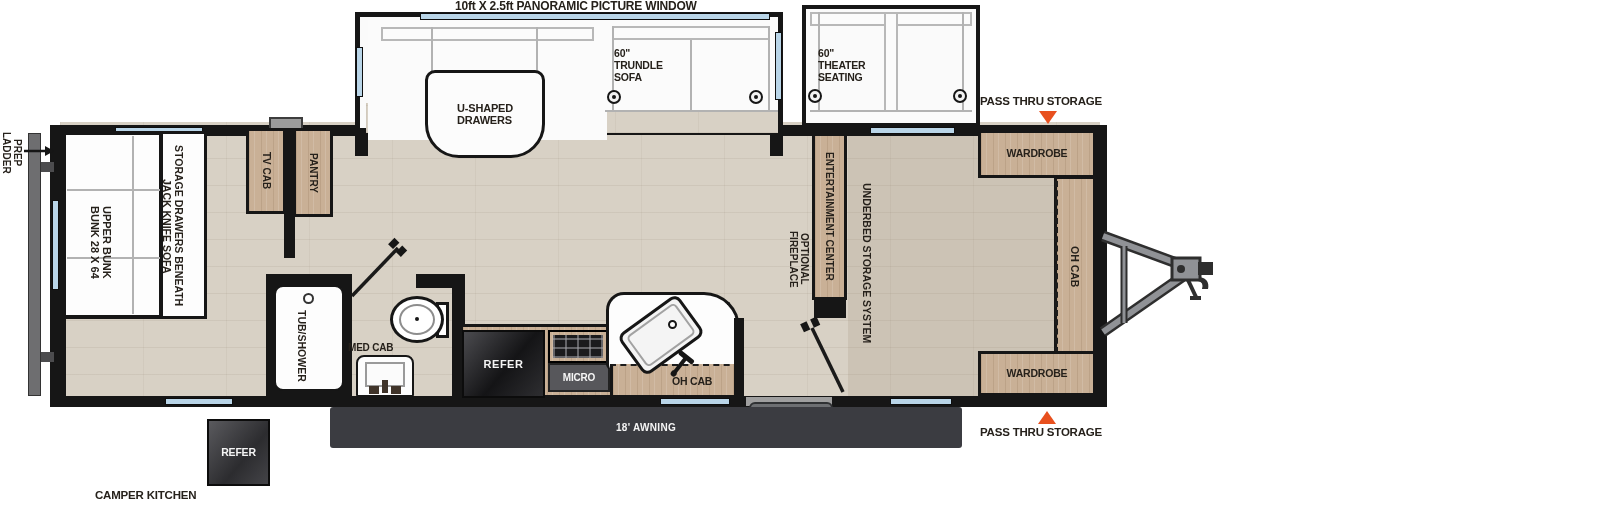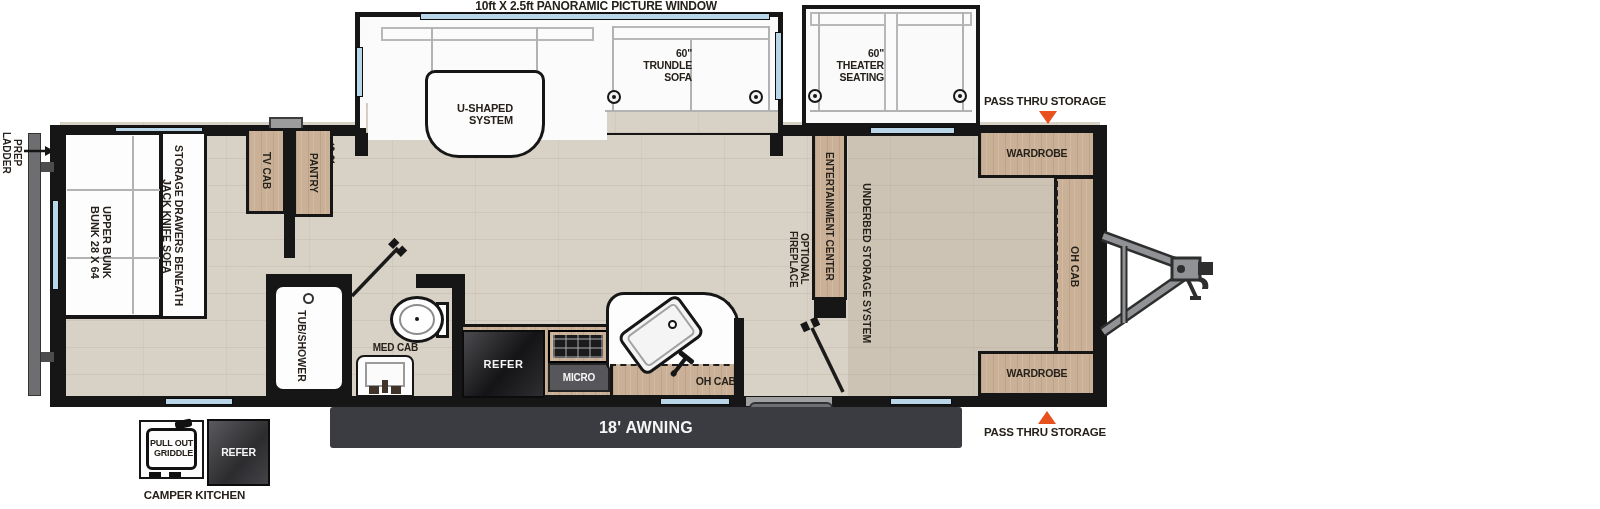--- a/index.html
+++ b/index.html
@@ -22,21 +22,21 @@
     display:flex;align-items:center;justify-content:center;}
   
   .wht{position:absolute;box-sizing:border-box;background:#fdfdfd;border:3px solid #161616;
     display:flex;align-items:center;justify-content:center;}
   .cushline{position:absolute;background:#b2b2b2;}
   .cushbox{position:absolute;box-sizing:border-box;border:2px solid #b8b8b8;background:#fbfbfb;}
   .spk{position:absolute;width:14px;height:14px;border:2.5px solid #161616;border-radius:50%;
     background:#f2f2f2;box-sizing:border-box;}
   .spk::after{content:"";position:absolute;left:2.5px;top:2.5px;width:4px;height:4px;border-radius:50%;background:#161616;}
   
-  .lb{position:absolute;font-weight:700;color:#26211b;text-align:right;white-space:pre-line;
+  .lb{position:absolute;font-weight:700;color:#26211b;text-align:left;white-space:pre-line;
       line-height:1.12;letter-spacing:-0.2px;}
   .lb-w{color:#f5f5f5;}
   .vt{writing-mode:vertical-lr;text-orientation:mixed;white-space:pre-line;text-align:center;
       font-weight:700;color:#26211b;line-height:1.15;letter-spacing:0;}
   .vt-rl{writing-mode:vertical-rl;}
   .flexc{display:flex;align-items:center;justify-content:center;}
   
   .dark{position:absolute;box-sizing:border-box;border:2px solid #0c0c0c;
     background:linear-gradient(130deg,#4b4b4f 0%,#141416 55%,#2e2e31 100%);
     display:flex;align-items:center;justify-content:center;}
@@ -60,21 +60,21 @@
   <div class="wall" style="left:355px;top:128px;width:13px;height:28px;"></div>
   <div class="wall" style="left:770px;top:128px;width:13px;height:28px;"></div>
   <div class="floor" style="left:366px;top:103px;width:412px;height:30px;"></div>
 
   <div class="abs" style="left:368px;top:20px;width:239px;height:120px;background:#fbfbfb;"></div>
   <div class="cushbox" style="left:381px;top:27px;width:213px;height:14px;"></div>
   <div class="cushline" style="left:431px;top:27px;width:2px;height:110px;"></div>
   <div class="cushline" style="left:536px;top:27px;width:2px;height:110px;"></div>
   <div class="wht" style="left:425px;top:70px;width:120px;height:88px;border-radius:10px 10px 34px 34px;background:#fcfcfc;">
     <div class="lb" style="position:static;font-size:11px;">U-SHAPED
-SYSTEM</div>
+DRAWERS</div>
   </div>
 
   <div class="abs" style="left:605px;top:20px;width:173px;height:92px;background:#fbfbfb;"></div>
   <div class="cushbox" style="left:612px;top:26px;width:158px;height:14px;"></div>
   <div class="cushline" style="left:612px;top:26px;width:2px;height:84px;"></div>
   <div class="cushline" style="left:768px;top:26px;width:2px;height:84px;"></div>
   <div class="cushline" style="left:690px;top:40px;width:2px;height:70px;"></div>
   <div class="cushline" style="left:605px;top:110px;width:173px;height:2px;"></div>
   <div class="spk" style="left:607px;top:90px;"></div>
   <div class="spk" style="left:749px;top:90px;"></div>
@@ -203,32 +203,23 @@
     <div class="lb" style="position:static;font-size:10.5px;">WARDROBE</div>
   </div>
 
   <div class="abs" style="left:28px;top:133px;width:13px;height:263px;background:#6e6e70;border:1px solid #333;box-sizing:border-box;"></div>
   <div class="abs" style="left:41px;top:162px;width:13px;height:10px;background:#4c4c4e;"></div>
   <div class="abs" style="left:41px;top:352px;width:13px;height:10px;background:#4c4c4e;"></div>
   <div class="vt" style="position:absolute;left:0px;top:122px;width:24px;height:62px;font-size:10px;">LADDER
 PREP</div>
 
   <div class="abs flexc" style="left:330px;top:407px;width:632px;height:41px;background:#3b3c41;border-radius:3px;">
-    <div class="lb lb-w" style="position:static;font-size:16px;letter-spacing:0.3px;">18' AWNING</div>
-  </div>
-
-  <div class="wht" style="left:139px;top:420px;width:65px;height:59px;border-width:2.5px;">
-    <div class="abs" style="left:5px;top:6px;width:51px;height:42px;border:3px solid #111;border-radius:6px;box-sizing:border-box;display:flex;align-items:center;justify-content:center;">
-      <div class="lb" style="position:static;font-size:9px;line-height:1.1;">PULL OUT
-GRIDDLE</div>
-    </div>
-    <div class="abs" style="left:34px;top:-2px;width:17px;height:8px;background:#111;border-radius:3px;transform:rotate(-12deg);"></div>
-    <div class="abs" style="left:8px;top:50px;width:12px;height:5px;background:#111;"></div>
-    <div class="abs" style="left:28px;top:50px;width:12px;height:5px;background:#111;"></div>
-  </div>
+    <div class="lb lb-w" style="position:static;font-size:10px;letter-spacing:0.3px;">18' AWNING</div>
+  </div>
+
   <div class="dark" style="left:207px;top:419px;width:63px;height:67px;background:linear-gradient(130deg,#5a5a5e,#2c2c2f 60%,#444448);">
     <div class="lb lb-w" style="position:static;font-size:10.5px;">REFER</div>
   </div>
   <div class="lb" style="left:95px;top:489px;width:150px;font-size:11.5px;">CAMPER KITCHEN</div>
 
   <svg class="ovl" viewBox="0 0 1600 509">
 
     <g>
       <line x1="1103" y1="236" x2="1182" y2="265" stroke="#2e2e2e" stroke-width="11"></line>
       <line x1="1103" y1="332" x2="1182" y2="277" stroke="#2e2e2e" stroke-width="11"></line>

